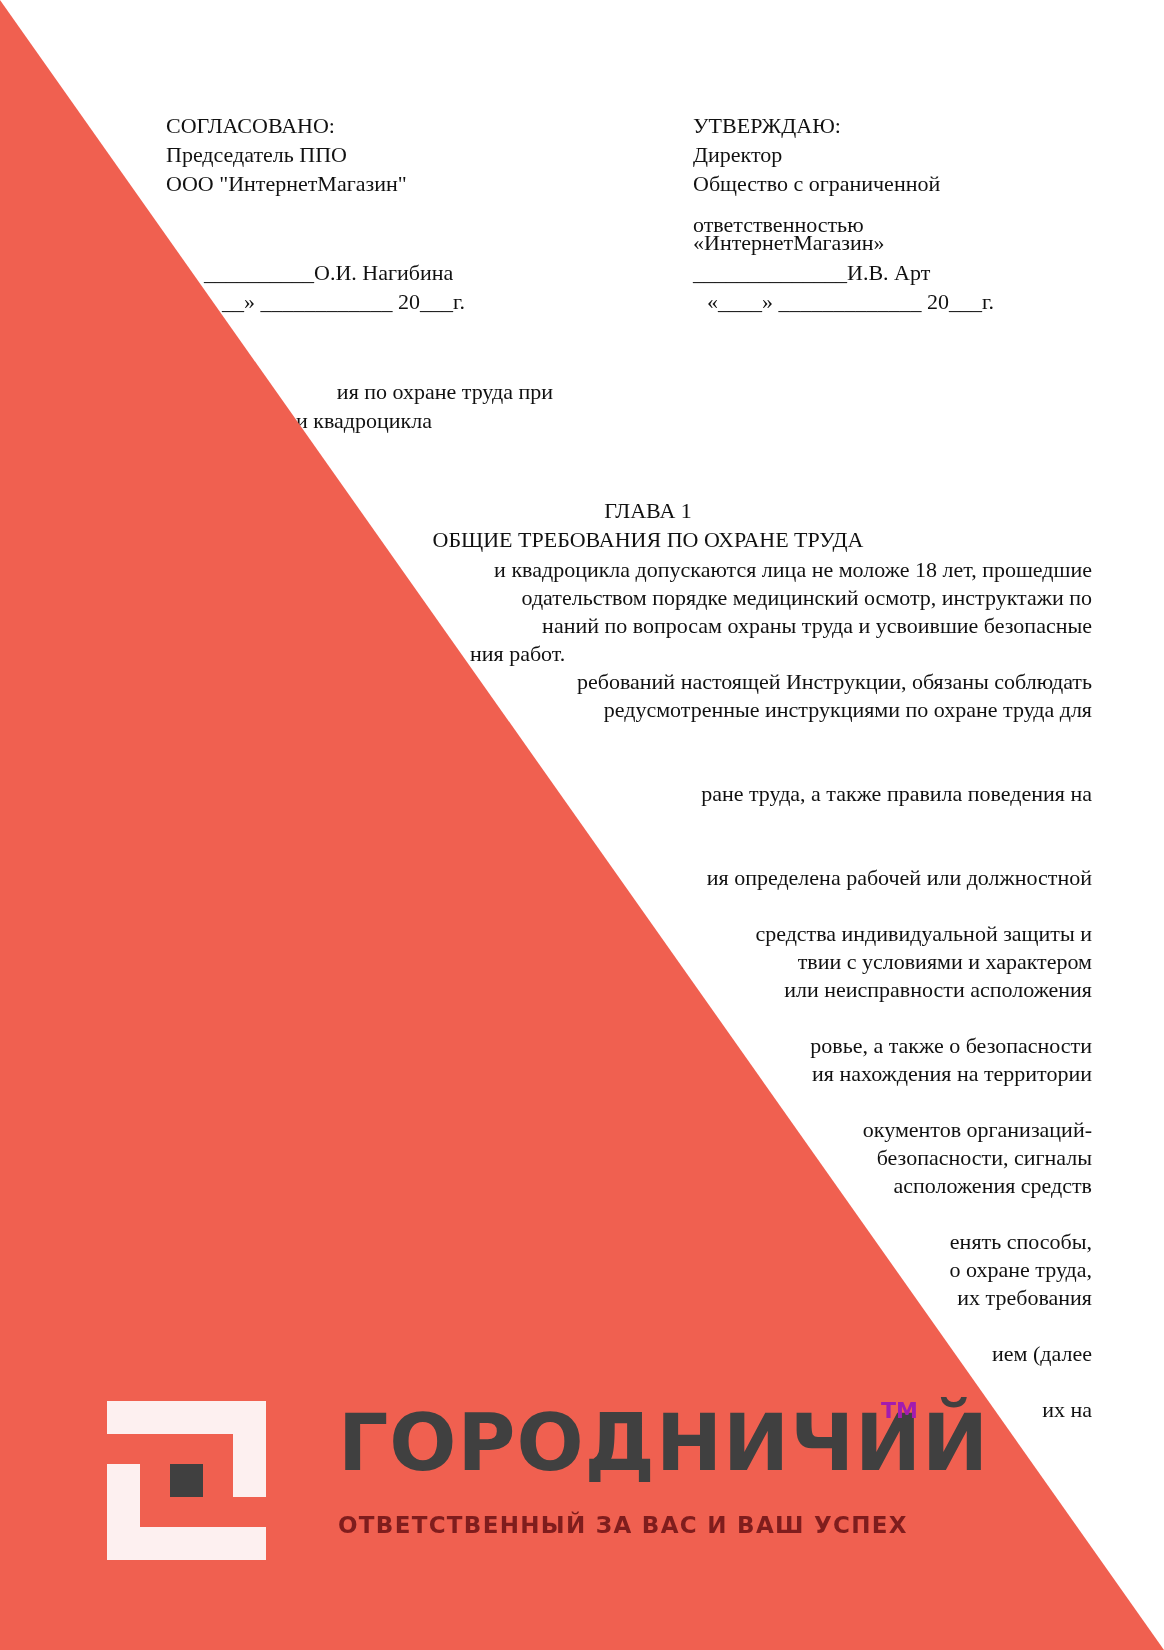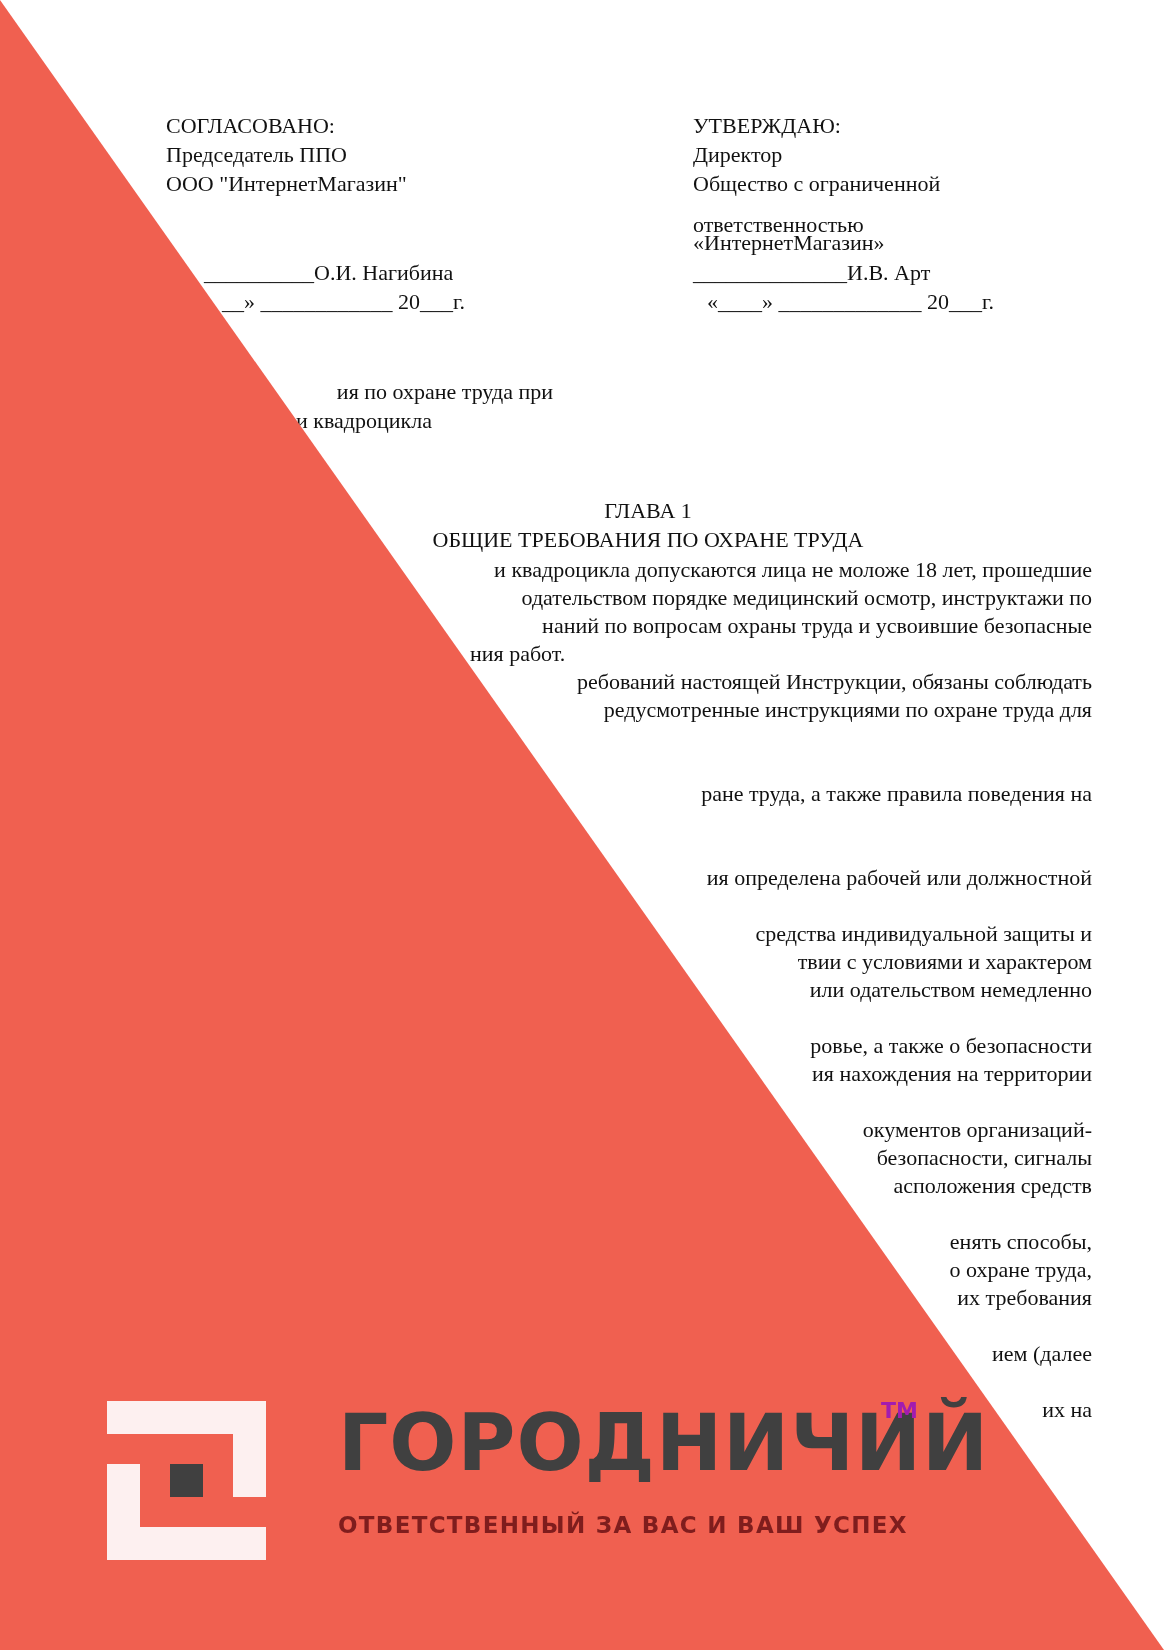--- a/index.html
+++ b/index.html
@@ -67,21 +67,21 @@
   <div class="just" style="right:72px; top:556px;">и квадроцикла допускаются лица не моложе 18 лет, прошедшие</div>
   <div class="just" style="right:72px; top:584px;">одательством порядке медицинский осмотр, инструктажи по</div>
   <div class="just" style="right:72px; top:612px;">наний по вопросам охраны труда и усвоившие безопасные</div>
   <div class="line" style="left:470px; top:640px;">ния работ.</div>
   <div class="just" style="right:72px; top:668px;">ребований настоящей Инструкции, обязаны соблюдать</div>
   <div class="just" style="right:72px; top:696px;">редусмотренные инструкциями по охране труда для</div>
   <div class="just" style="right:72px; top:780px;">ране  труда,  а  также  правила  поведения  на</div>
   <div class="just" style="right:72px; top:920px;">средства  индивидуальной  защиты  и</div>
   <div class="just" style="right:72px; top:864px;">ия  определена  рабочей  или  должностной</div>
   <div class="just" style="right:72px; top:948px;">твии  с  условиями  и  характером</div>
-  <div class="just" style="right:72px; top:976px;">или  одательством  немедленно</div>
+  <div class="just" style="right:72px; top:976px;">или  неисправности  асположения</div>
   <div class="just" style="right:72px; top:1032px;">ровье, а также о безопасности</div>
   <div class="just" style="right:72px; top:1060px;">ия нахождения на территории</div>
   <div class="just" style="right:72px; top:1116px;">окументов  организаций-</div>
   <div class="just" style="right:72px; top:1144px;">безопасности,   сигналы</div>
   <div class="just" style="right:72px; top:1172px;">асположения  средств</div>
   <div class="just" style="right:72px; top:1228px;">енять     способы,</div>
   <div class="just" style="right:72px; top:1256px;">о охране труда,</div>
   <div class="just" style="right:72px; top:1284px;">их требования</div>
   <div class="just" style="right:72px; top:1340px;">ием (далее</div>
   <div class="just" style="right:72px; top:1396px;">их    на</div>

